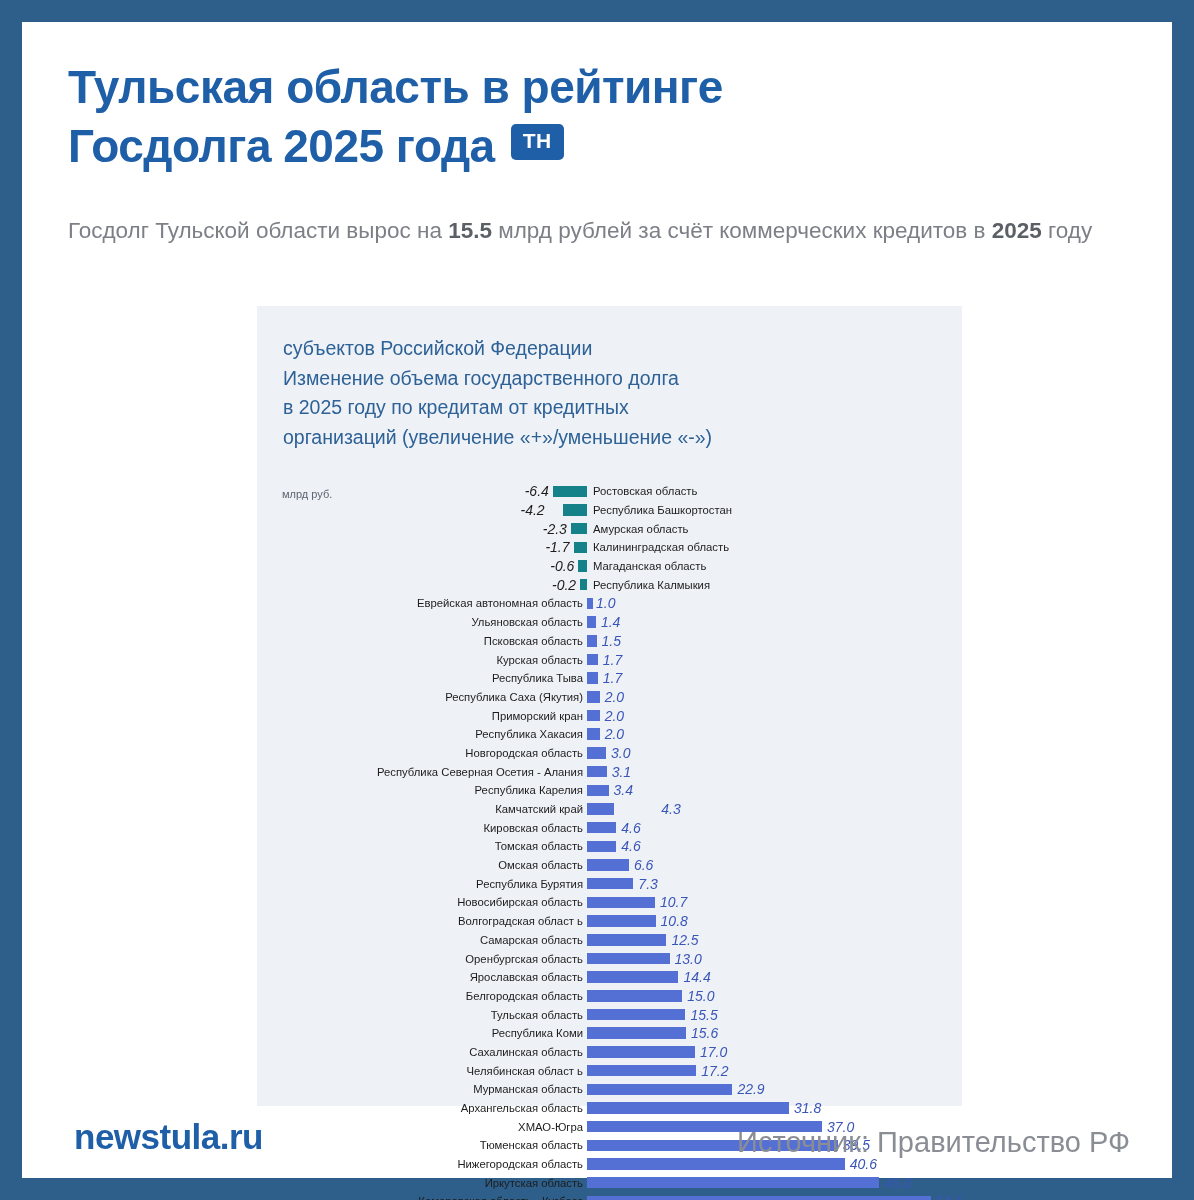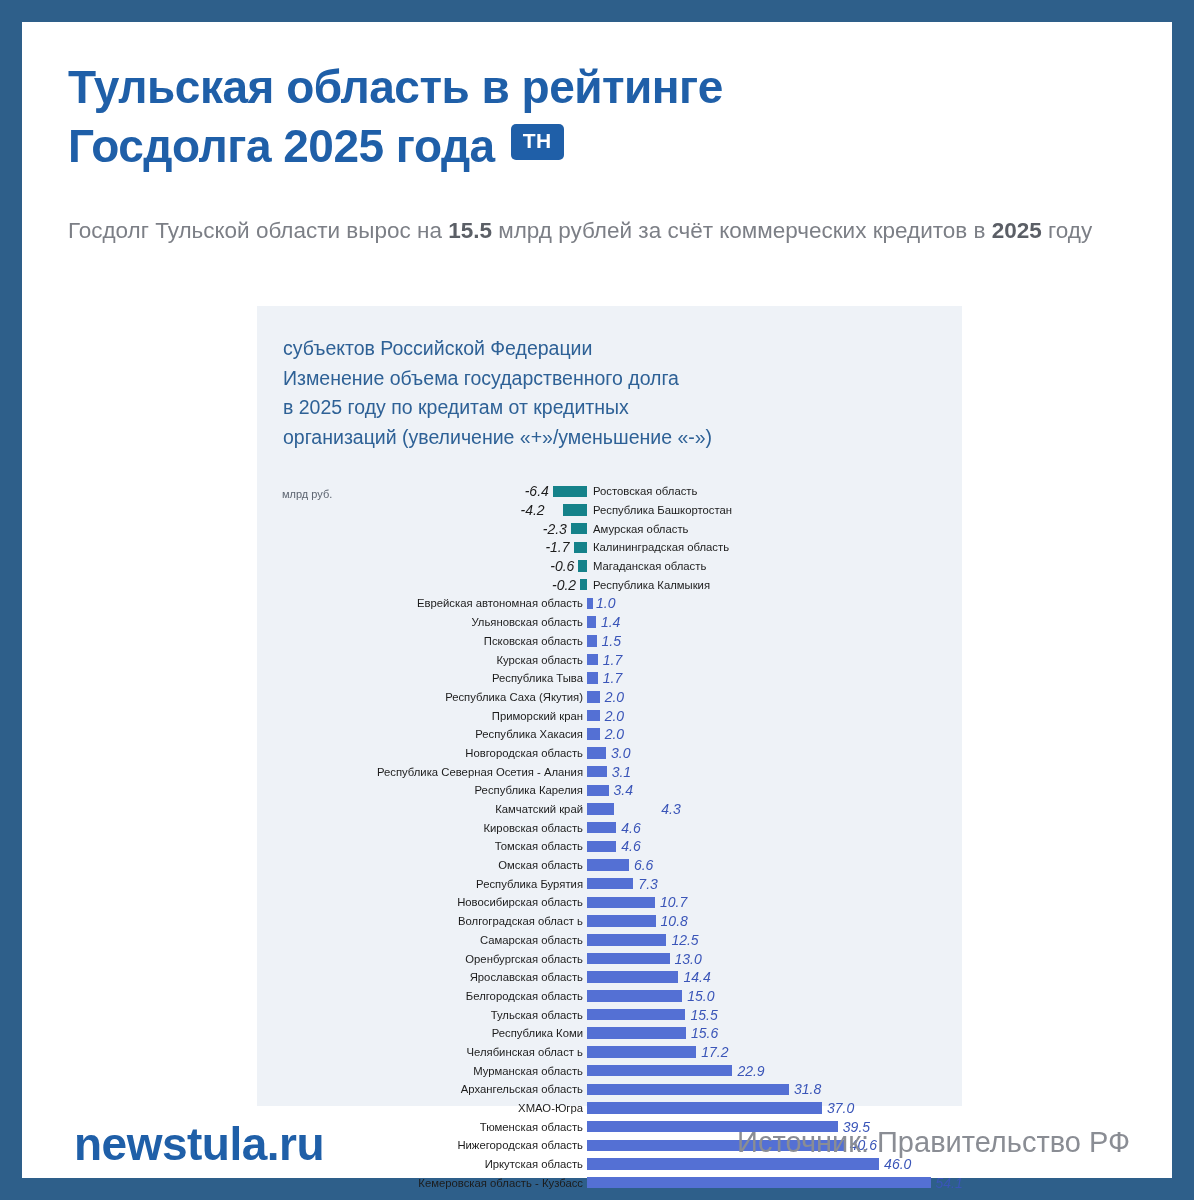--- a/index.html
+++ b/index.html
@@ -122,21 +122,21 @@
     color: #1c1c1c;
     font-weight: 500;
     white-space: nowrap;
   }
   .pos .namebox { left: 0; text-align: right; width: 326px; padding-left: 7px; }
   .neg .namebox { left: 336px; text-align: left; }
 
   .footer-logo {
     position: absolute;
     left: 52px; top: 1095px;
-    font-size: 46px;
+    font-size: 35px;
     font-weight: bold;
     color: #1f5fa8;
     letter-spacing: -0.5px;
   }
   .footer-src {
     position: absolute;
     right: 42px; top: 1104px;
     font-size: 29px;
     color: #8a8d94;
   }
@@ -371,20 +371,27 @@
           </div>
         </div>
         <div class="row pos">
           <div class="namebox">Республика Коми</div>
           <div class="val" style="left: 434.06px;">15.6</div>
           <div class="bar-wrap" style="left: 330px; top: 3.5px;">
             <div class="bar" style="width: 99.06px;"></div>
           </div>
         </div>
         <div class="row pos">
+          <div class="namebox">Сахалинская область</div>
+          <div class="val" style="left: 442.95px;">17.0</div>
+          <div class="bar-wrap" style="left: 330px; top: 3.5px;">
+            <div class="bar" style="width: 107.95px;"></div>
+          </div>
+        </div>
+        <div class="row pos">
           <div class="namebox">Челябинская област ь</div>
           <div class="val" style="left: 444.22px;">17.2</div>
           <div class="bar-wrap" style="left: 330px; top: 3.5px;">
             <div class="bar" style="width: 109.22px;"></div>
           </div>
         </div>
         <div class="row pos">
           <div class="namebox">Мурманская область</div>
           <div class="val" style="left: 480.415px;">22.9</div>
           <div class="bar-wrap" style="left: 330px; top: 3.5px;">

